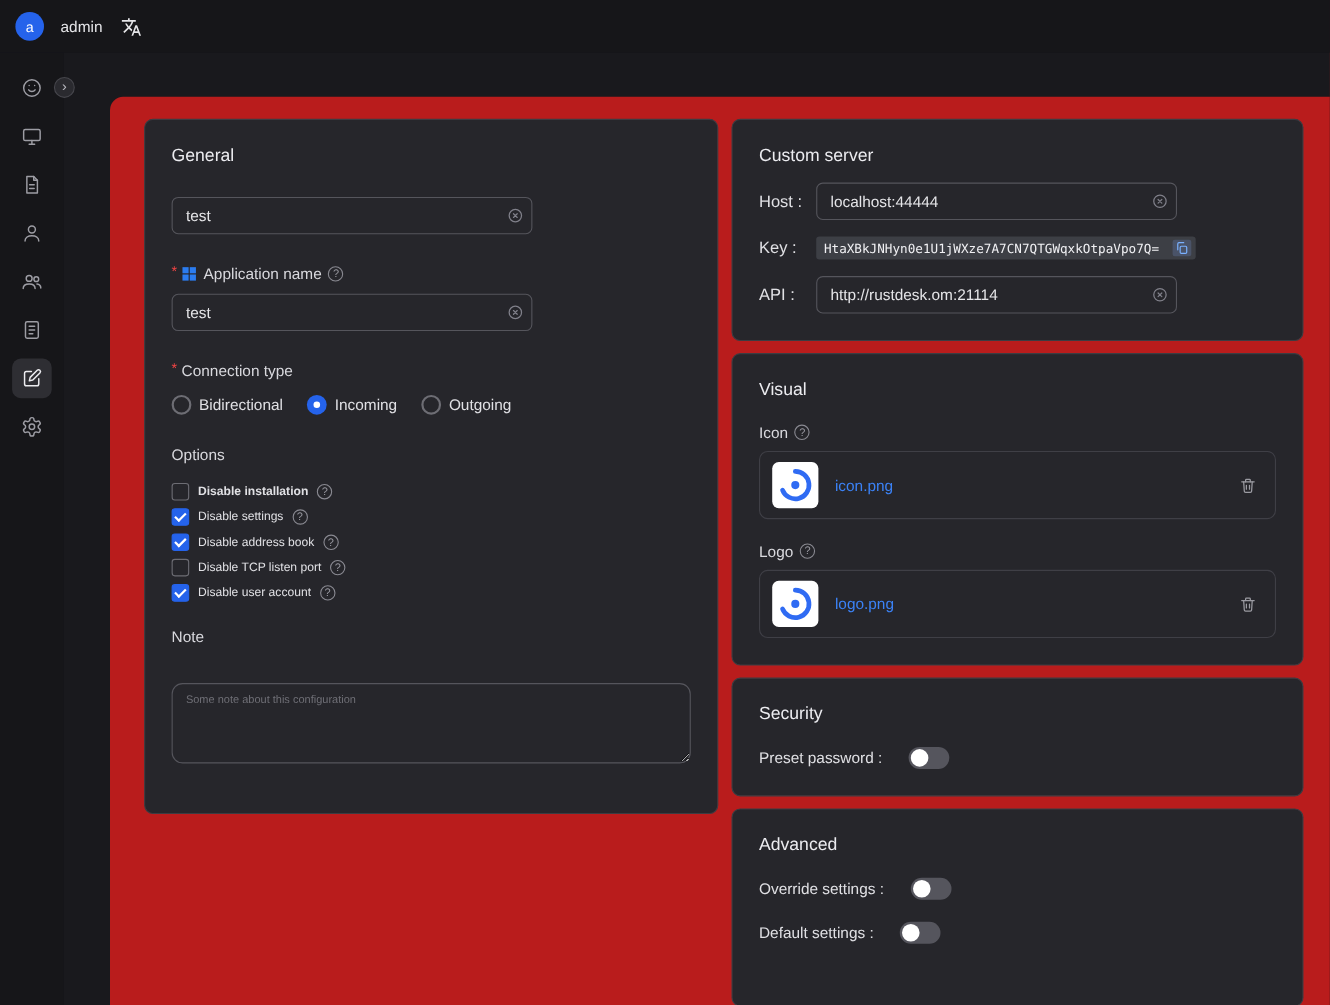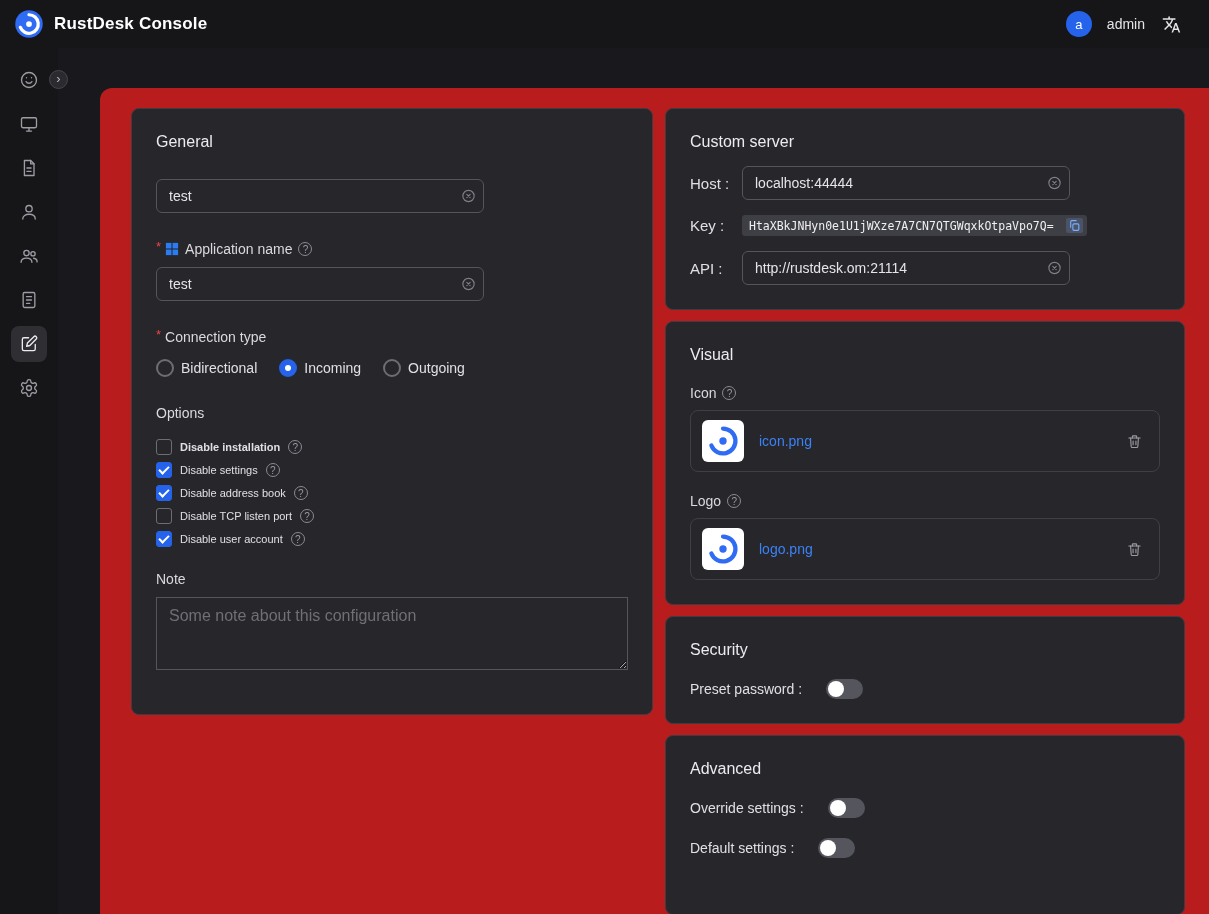--- a/index.html
+++ b/index.html
@@ -94,23 +94,24 @@
   }
   .checkbox.on { background:#2563eb; border-color:#2563eb; }
   .checkbox.on::after {
     content:""; width:4px; height:8px; border-right:2px solid #fff; border-bottom:2px solid #fff;
     transform:rotate(45deg); margin-top:-2px;
   }
   .check-label { font-size:11px; color:#e0e0e4; }
   .check-label.bold { font-weight:bold; }
 
   .note-area {
-    width:100%; height:73px; background:transparent; border:1px solid #55555c; border-radius:0;
-    color:#e5e5e8; font-size:16px; padding:9px 12px; resize:vertical; outline:none;
+    width:100%; height:73px; background:transparent; border:1px solid #55555c; border-radius:10px;
+    color:#e5e5e8; font-size:10px; padding:9px 12px; resize:vertical; outline:none;
     font-family:"Liberation Sans", sans-serif;
+    margin-top:24px;
   }
   .note-area::placeholder { color:#6f6f76; }
 
   
   .srv-row { display:flex; align-items:center; margin-top:15px; }
   .srv-label { width:52px; font-size:15px; color:#e0e0e4; flex:none; }
   .key-box {
     width:345px; background:#3d3f45; border-radius:3px; display:flex; align-items:center;
     padding:3px 4px 3px 7px; gap:4px;
   }
@@ -154,30 +155,20 @@
   .mb24 { margin-bottom:24px; }
   .mb28 { margin-bottom:28px; }
   svg { display:block; }
 </style>
 </head>
 <body>
 
 <div id="app">
 
   <header class="app-header">
-    <div class="brand">
-      <span>
-        <svg width="30" height="30" viewBox="0 0 24 24">
-          <circle cx="12" cy="12" r="11" fill="#2f6bf3"></circle>
-          <path d="M12 4.6a7.4 7.4 0 1 1-6.9 10.1" stroke="#fff" stroke-width="2.6" fill="none" stroke-linecap="round"></path>
-          <circle cx="12" cy="12" r="2.3" fill="#fff"></circle>
-        </svg>
-      </span>
-      <span class="brand-title">RustDesk Console</span>
-    </div>
     <div class="header-right">
       <span class="avatar">a</span>
       <span class="username">admin</span>
       <button class="translate-btn">
         <svg width="19" height="19" viewBox="0 0 24 24" fill="#e5e5e8">
           <path d="M12.87 15.07l-2.54-2.51.03-.03c1.74-1.94 2.98-4.17 3.71-6.53H17V4h-7V2H8v2H1v1.99h11.17C11.5 7.92 10.44 9.75 9 11.35 8.07 10.32 7.3 9.19 6.69 8h-2c.73 1.63 1.73 3.17 2.98 4.56l-5.09 5.02L4 19l5-5 3.11 3.11.76-2.04zM18.5 10h-2L12 22h2l1.12-3h4.75L21 22h2l-4.5-12zm-2.62 7l1.62-4.33L19.12 17h-3.24z"></path>
         </svg>
       </button>
     </div>
   </header>

